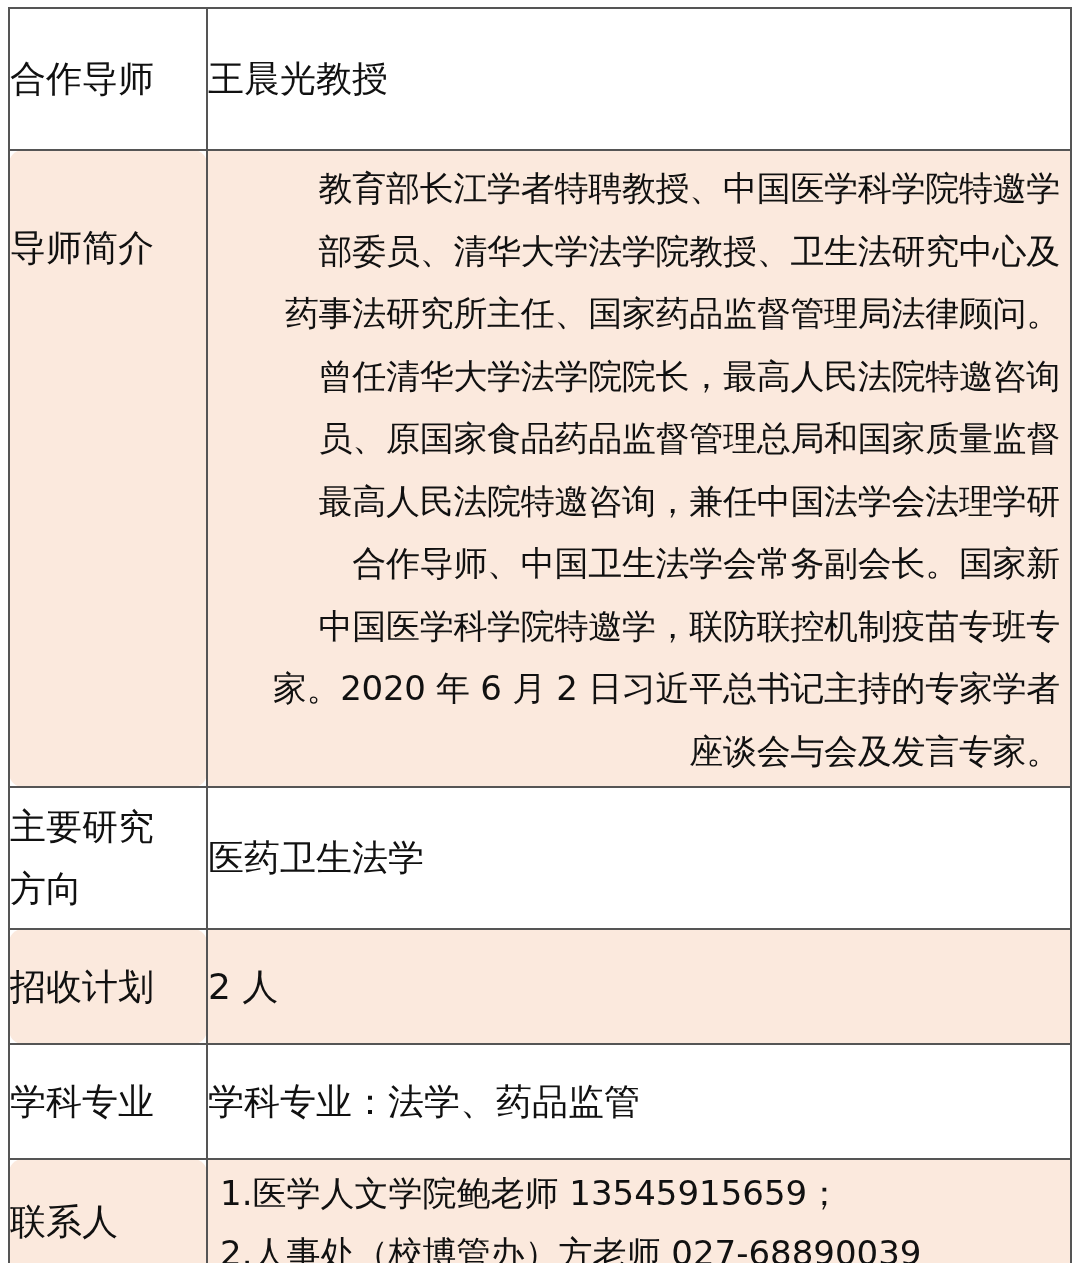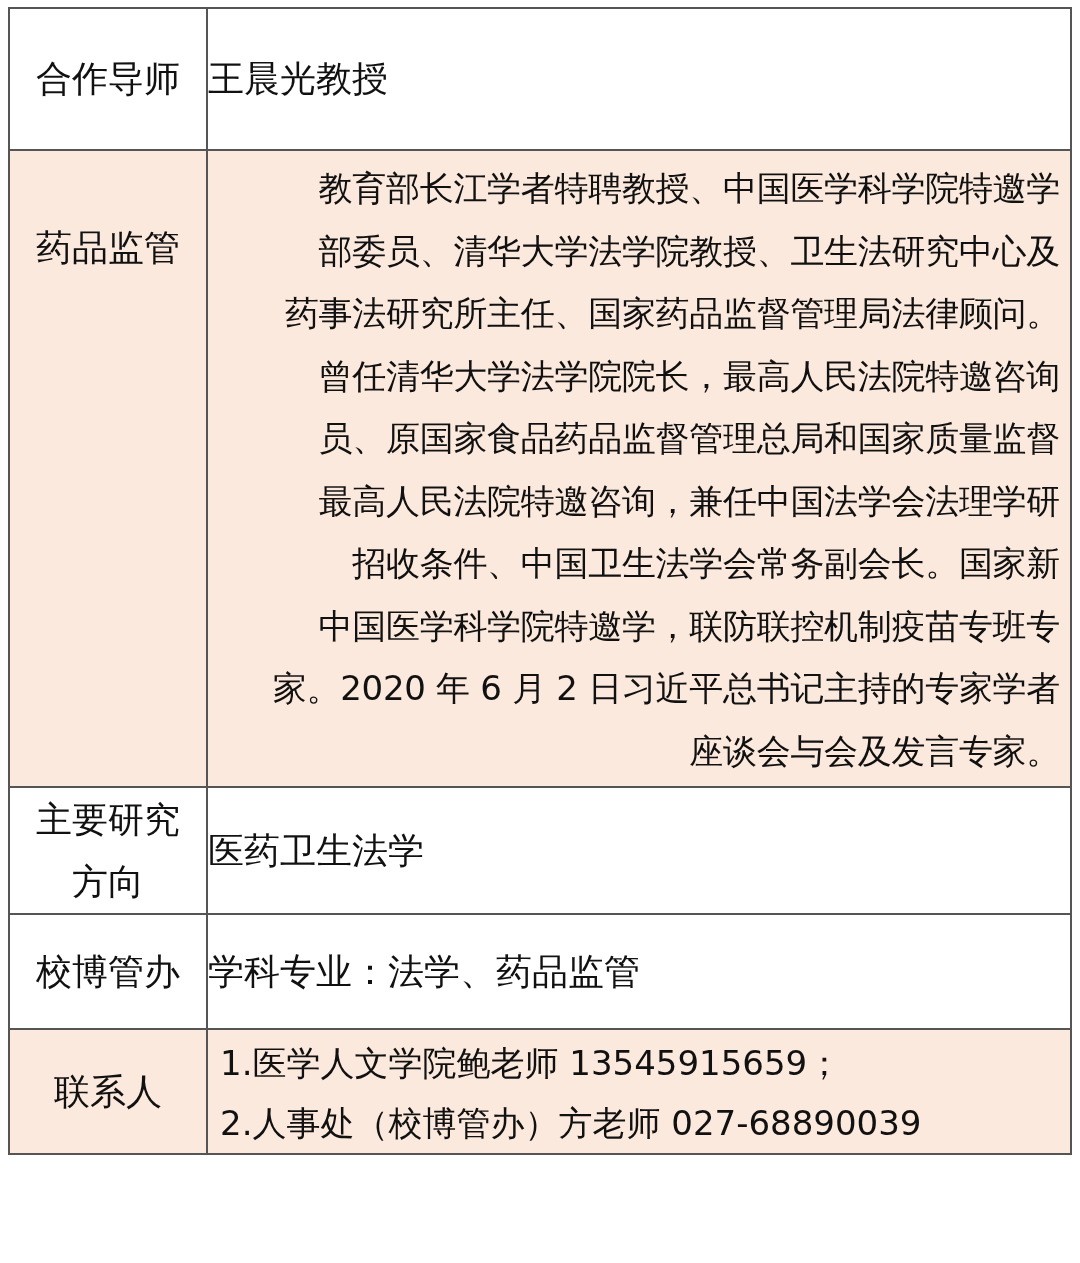--- a/index.html
+++ b/index.html
@@ -3,60 +3,64 @@
 <meta charset="utf-8">
 <style>
   html, body { margin: 0; padding: 0; background: #ffffff; }
   body { width: 1080px; height: 1263px; position: relative; overflow: hidden;
          font-family: "DejaVu Sans", "Liberation Sans", sans-serif; color: #111; }
   .tbl { position: absolute; left: 8px; top: 7px; width: 1064px;
          border-collapse: collapse; table-layout: fixed; }
   .tbl td { border: 2px solid #555; padding: 0; vertical-align: middle; }
   .tbl tr.peach td { background: #fbe9dd; }
   .tbl tr.white td { background: #ffffff; }
-  .label { width: 196px; text-align: center; font-size: 36px; line-height: 62px; }
+  .label { width: 196px; font-size: 36px; line-height: 62px; border-radius: 14px; }
   .value { text-align: left; font-size: 36px; line-height: 62px; }
   .bio { text-align: right; font-size: 34px; line-height: 62.5px; padding: 6px 10px 4px 12px !important;
          letter-spacing: -0.3px; }
   .contact { text-align: left; font-size: 34px; line-height: 60px; padding: 2px 10px 0 12px !important; }
   .line { display: block; white-space: nowrap; }
 </style>
 </head>
 <body>
 
 <table class="tbl">
   <tbody>
       <tr class="white" style="height:142px">
     <td class="label">合作导师</td>
     <td class="value">王晨光教授</td>
   </tr>
   <tr class="peach" style="height:626px">
-    <td class="label" style="vertical-align:top; padding-top:66px">药品监管</td>
+    <td class="label" style="vertical-align:top; padding-top:66px">导师简介</td>
     <td class="bio">
       <span class="line">教育部长江学者特聘教授、中国医学科学院特邀学</span>
       <span class="line">部委员、清华大学法学院教授、卫生法研究中心及</span>
       <span class="line">药事法研究所主任、国家药品监督管理局法律顾问。</span>
       <span class="line">曾任清华大学法学院院长，最高人民法院特邀咨询</span>
       <span class="line">员、原国家食品药品监督管理总局和国家质量监督</span>
       <span class="line">最高人民法院特邀咨询，兼任中国法学会法理学研</span>
-      <span class="line">招收条件、中国卫生法学会常务副会长。国家新</span>
+      <span class="line">合作导师、中国卫生法学会常务副会长。国家新</span>
       <span class="line">中国医学科学院特邀学，联防联控机制疫苗专班专</span>
       <span class="line">家。2020 年 6 月 2 日习近平总书记主持的专家学者</span>
       <span class="line">座谈会与会及发言专家。</span>
     </td>
   </tr>
-  <tr class="white" style="height:127px">
+  <tr class="white" style="height:142px">
     <td class="label">
       <span class="line">主要研究</span>
       <span class="line">方向</span>
     </td>
     <td class="value">医药卫生法学</td>
   </tr>
+  <tr class="peach" style="height:115px">
+    <td class="label">招收计划</td>
+    <td class="value">2 人</td>
+  </tr>
   <tr class="white" style="height:115px">
-    <td class="label">校博管办</td>
+    <td class="label">学科专业</td>
     <td class="value">学科专业：法学、药品监管</td>
   </tr>
   <tr class="peach" style="height:125px">
     <td class="label">联系人</td>
     <td class="contact">
       <span class="line">1.医学人文学院鲍老师 13545915659；</span>
       <span class="line">2.人事处（校博管办）方老师 027-68890039</span>
     </td>
   </tr>
 </tbody>

